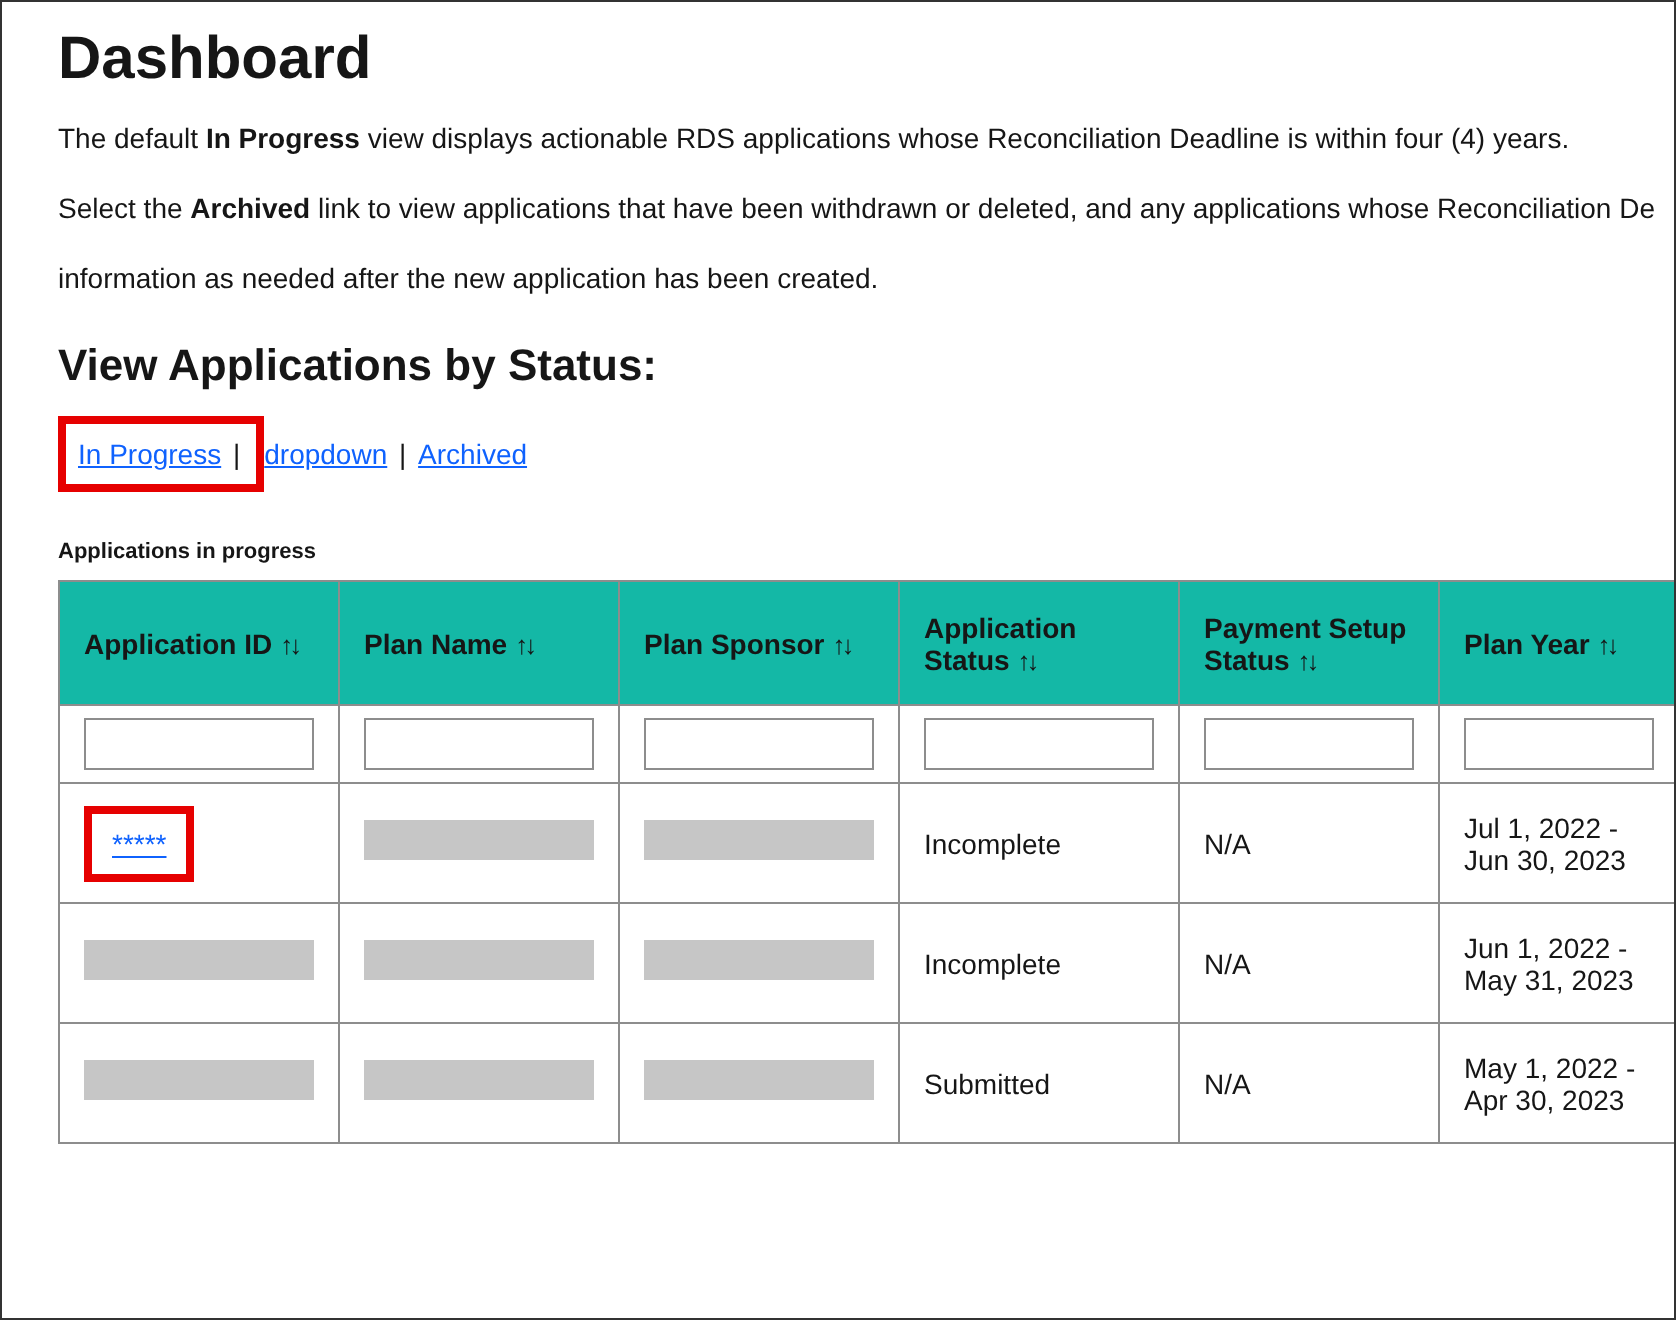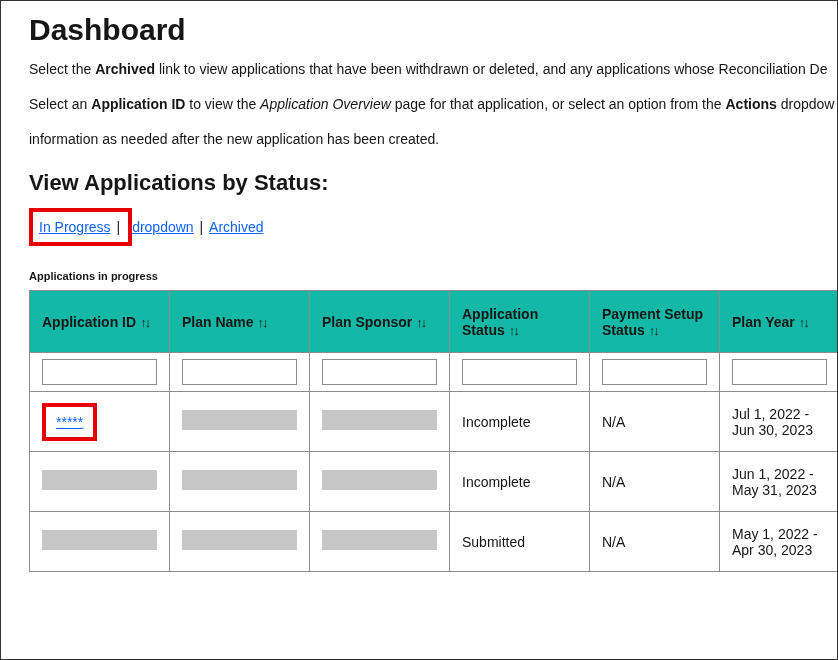--- a/index.html
+++ b/index.html
@@ -118,24 +118,24 @@
   .col-planyear { width: 120px; }
 </style>
 </head>
 <body>
 
 <div class="frame">
   <div class="content">
     <h1>Dashboard</h1>
 
     <p class="desc">
-      <span>Select the </span><span class="b">Archived</span><span> link to view applications that have been withdrawn or deleted, and any applications whose Reconciliation De</span>
+      <span>The default </span><span class="b">In Progress</span><span> view displays actionable RDS applications whose Reconciliation Deadline is within four (4) years.</span>
     </p>
     <p class="desc">
-      <span>Select an </span><span class="b">Application ID</span><span> to view the </span><span class="i">Application Overview</span><span> page for that application, or select an option from the </span><span class="b">Actions</span><span> dropdow</span>
+      <span>Select the </span><span class="b">Archived</span><span> link to view applications that have been withdrawn or deleted, and any applications whose Reconciliation De</span>
     </p>
     <p class="desc">information as needed after the new application has been created.</p>
 
     <h2 class="view-heading">View Applications by Status:</h2>
 
     <div class="status-links">
       <span class="highlight-box">
         <a href="#">In Progress</a>
         <span class="sep"> | </span>
       </span><a href="#">dropdown</a><span class="sep"> | </span><a href="#">Archived</a>

